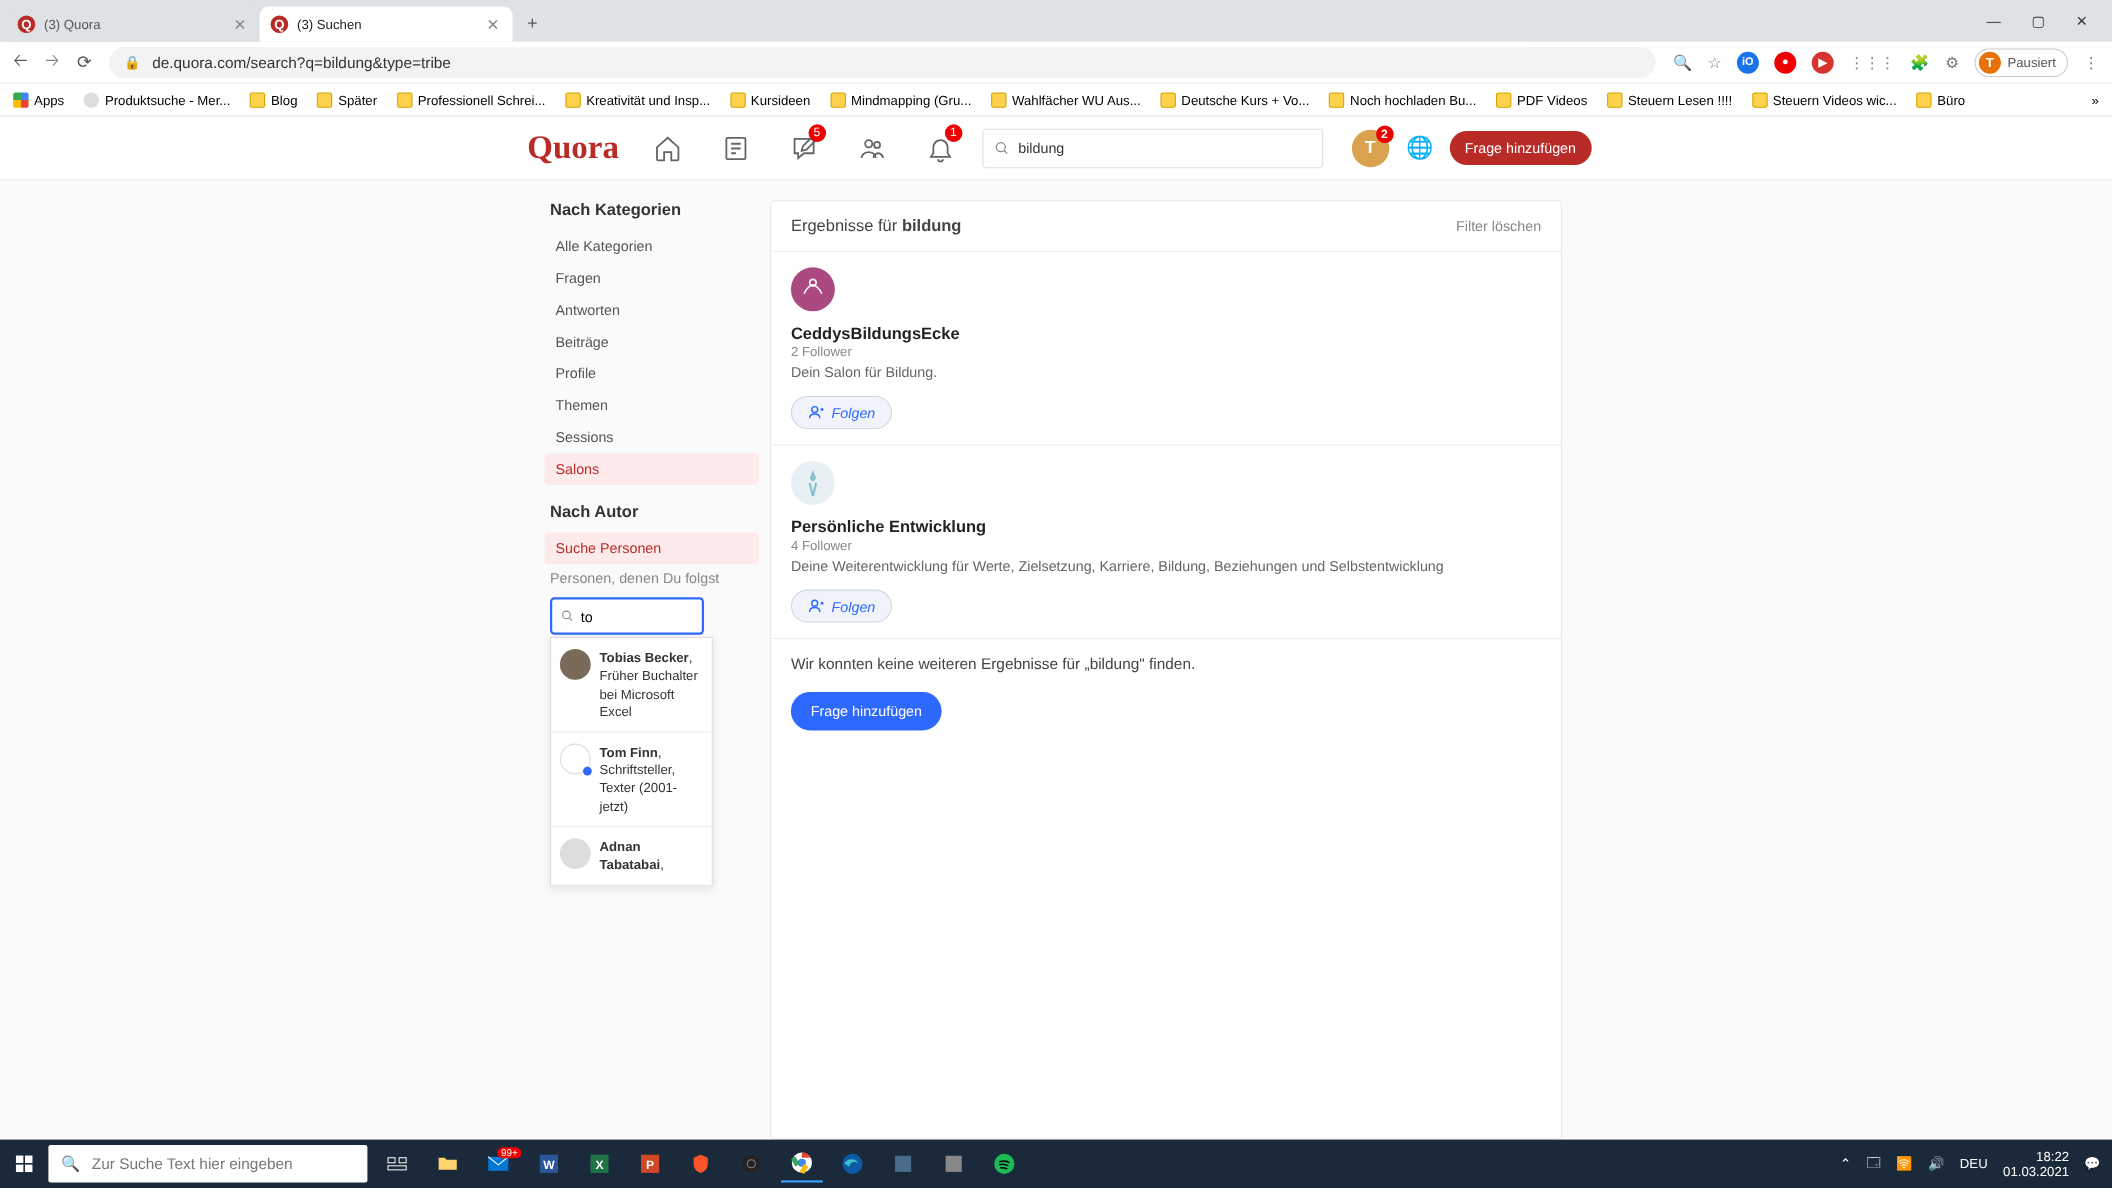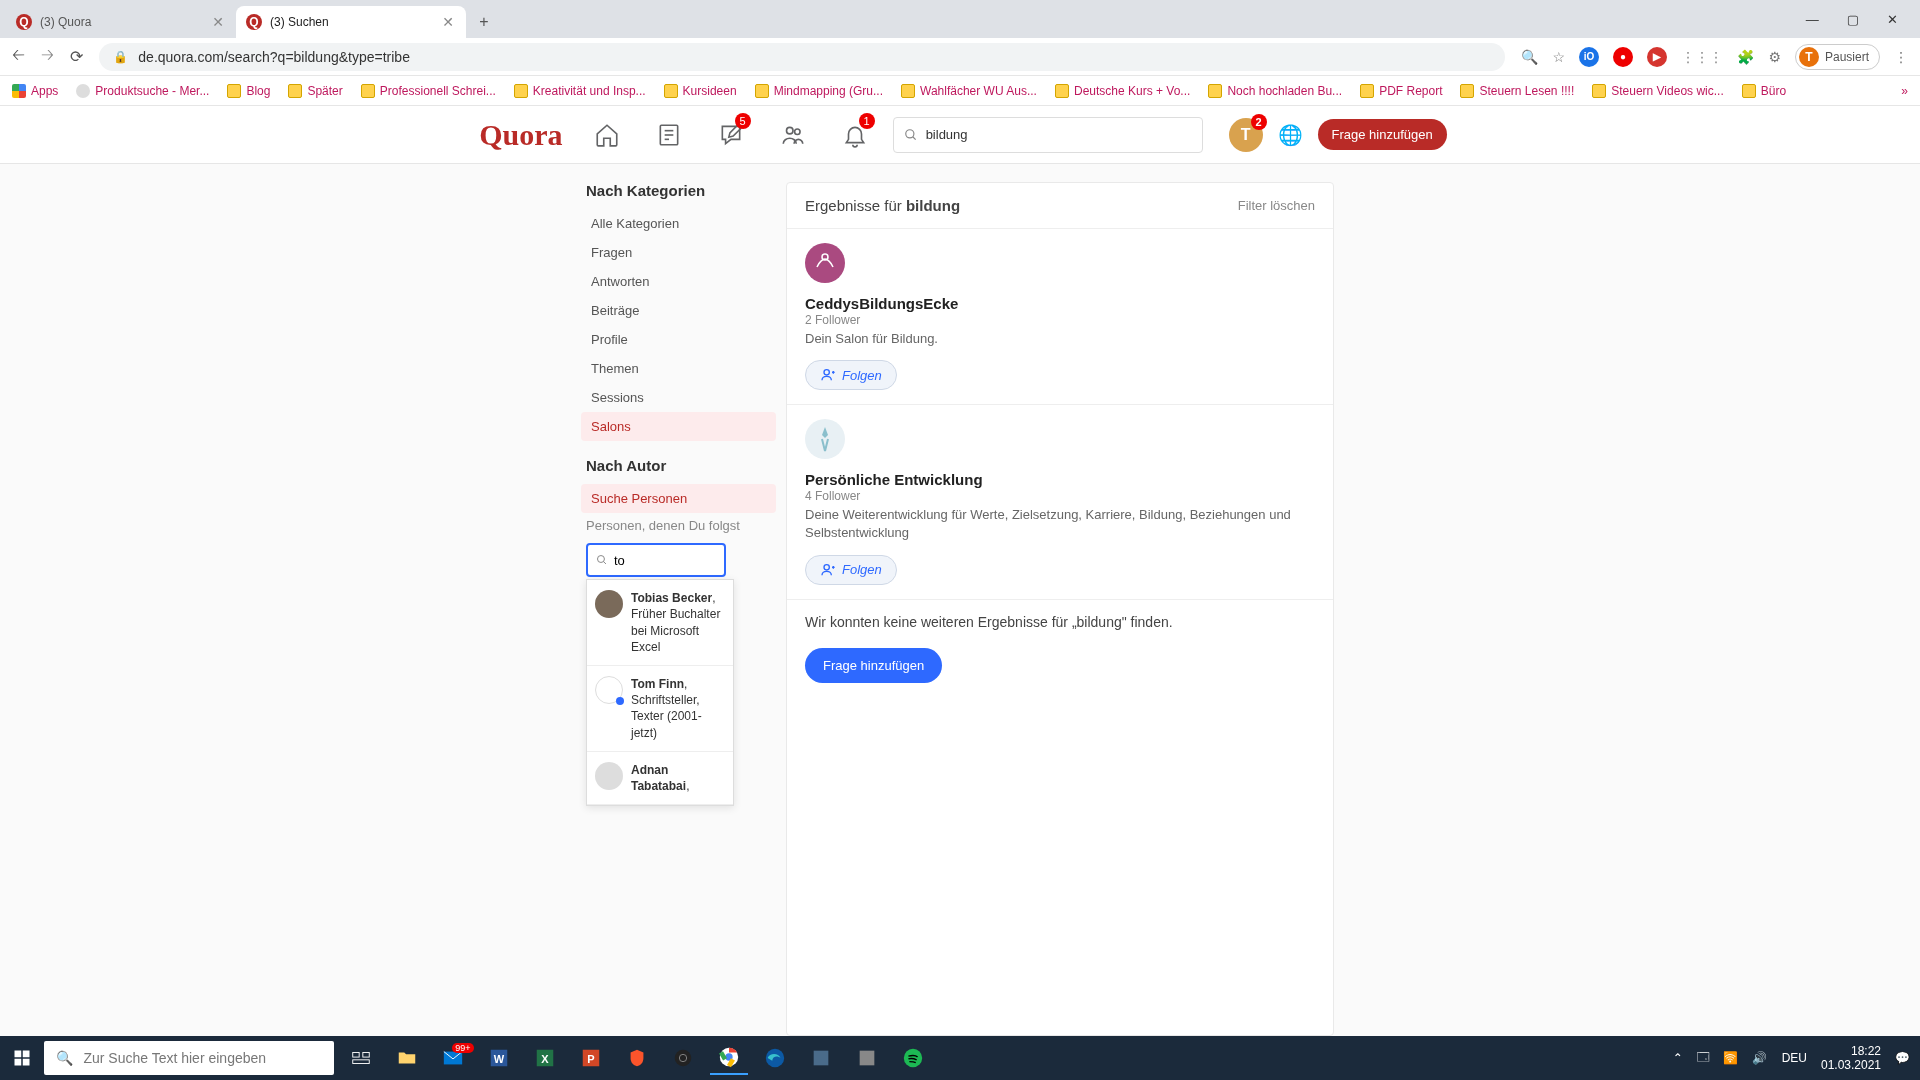--- a/index.html
+++ b/index.html
@@ -17,21 +17,21 @@
   .address-bar { height:38px; background:#fff; display:flex; align-items:center; padding:0 12px; gap:16px; border-bottom:1px solid #e6e6e6;}
   .nav-btn { color:#888; font-size:16px; }
   .nav-btn.enabled { color:#555; }
   .url-field { flex:1; height:28px; background:#f1f3f4; border-radius:14px; display:flex; align-items:center; padding:0 14px; font-size:14px; color:#333;}
   .url-field .lock { margin-right:10px; font-size:12px; color:#888;}
   .addr-icons { display:flex; align-items:center; gap:14px; color:#777; font-size:14px;}
   .ext-badge { width:20px; height:20px; border-radius:50%; font-size:10px; display:flex; align-items:center; justify-content:center; font-weight:bold;}
   .profile-chip { display:flex; align-items:center; padding:2px 10px 2px 3px; border:1px solid #ccc; border-radius:14px; font-size:12px; color:#555; gap:6px;}
   .profile-chip .av { width:20px; height:20px; border-radius:50%; background:#e8710a; color:#fff; display:flex; align-items:center; justify-content:center; font-weight:bold;}
   
-  .bookmarks { height:30px; background:#fff; border-bottom:1px solid #e6e6e6; display:flex; align-items:center; padding:0 12px; gap:18px; font-size:12px; color:#be185d;}
+  .bookmarks { height:30px; background:#fff; border-bottom:1px solid #e6e6e6; display:flex; align-items:center; padding:0 12px; gap:18px; font-size:12px; color:#000000;}
   .bm { display:flex; align-items:center; gap:5px; white-space:nowrap;}
   .bm .f { width:14px; height:14px; background:#ffd24d; border-radius:2px; border:1px solid #d4a500;}
   .bm .a { width:14px; height:14px; border-radius:50%; background:#ddd;}
   .bm .apps { width:14px; height:14px; background:conic-gradient(#4285f4 0 25%,#ea4335 25% 50%,#fbbc05 50% 75%,#34a853 75%); border-radius:2px;}
   
   
   .q-topbar { height:58px; border-bottom:1px solid #e6e6e6; display:flex; align-items:center; justify-content:center; position:relative;}
   .q-topbar-inner { display:flex; align-items:center; gap:14px;}
   .q-logo { color:#b92b27; font-weight:bold; font-size:30px; font-family:Georgia,serif; padding:0 6px;}
   .q-nav-icon { width:48px; height:40px; display:flex; align-items:center; justify-content:center; color:#636466; border-radius:4px; position:relative;}
@@ -61,21 +61,21 @@
   .author-dropdown::-webkit-scrollbar { width:14px;}
   .author-dropdown::-webkit-scrollbar-thumb { background:#c4c4c4; border:3px solid #eee;}
   .author-dropdown::-webkit-scrollbar-track { background:#eee;}
   .dd-item { display:flex; gap:8px; padding:10px 8px; border-bottom:1px solid #eee;}
   .dd-item .pic { width:28px; height:28px; border-radius:50%; background:#ddd; flex-shrink:0; background-size:cover;}
   .dd-item .pic.blue { background:#fff; border:1px solid #ddd; position:relative;}
   .dd-item .pic.blue::after { content:''; position:absolute; width:8px; height:8px; background:#2e69ff; border-radius:50%; bottom:-2px; right:-2px;}
   .dd-item .txt { line-height:1.35; color:#333;}
   .dd-item .txt .n { font-weight:bold;text-align:center;}
   
-  .results { width:548px; background:#fff; border:1px solid #e9e9e9; border-radius:4px;}
+  .results { width:720px; background:#fff; border:1px solid #e9e9e9; border-radius:4px;}
   .res-head { display:flex; justify-content:space-between; align-items:center; padding:14px 18px; border-bottom:1px solid #eee;}
   .res-head .t { font-size:15px; color:#444;}
   .res-head .t b { font-weight:bold;}
   .res-head .clr { color:#888; font-size:13px;}
   .res-item { display:flex; gap:12px; padding:14px 18px; border-bottom:1px solid #eee;flex-direction:column;}
   .res-item .ico { width:40px; height:40px; border-radius:50%; flex-shrink:0; display:flex; align-items:center; justify-content:center;}
   .res-item .ico svg { width:40px; height:40px;}
   .res-item .body { flex:1;}
   .res-item .body .name { font-weight:bold; color:#222; font-size:15px;}
   .res-item .body .foll { color:#888; font-size:12px; margin-top:1px;}
@@ -184,21 +184,21 @@
   <span class="bm">
       <span class="f"></span>
       <span>Deutsche Kurs + Vo...</span>
     </span>
   <span class="bm">
       <span class="f"></span>
       <span>Noch hochladen Bu...</span>
     </span>
   <span class="bm">
       <span class="f"></span>
-      <span>PDF Report</span>
+      <span>PDF Videos</span>
     </span>
   <span class="bm">
       <span class="f"></span>
       <span>Steuern Lesen !!!!</span>
     </span>
   <span class="bm">
       <span class="f"></span>
       <span>Steuern Videos wic...</span>
     </span>
   <span class="bm">

